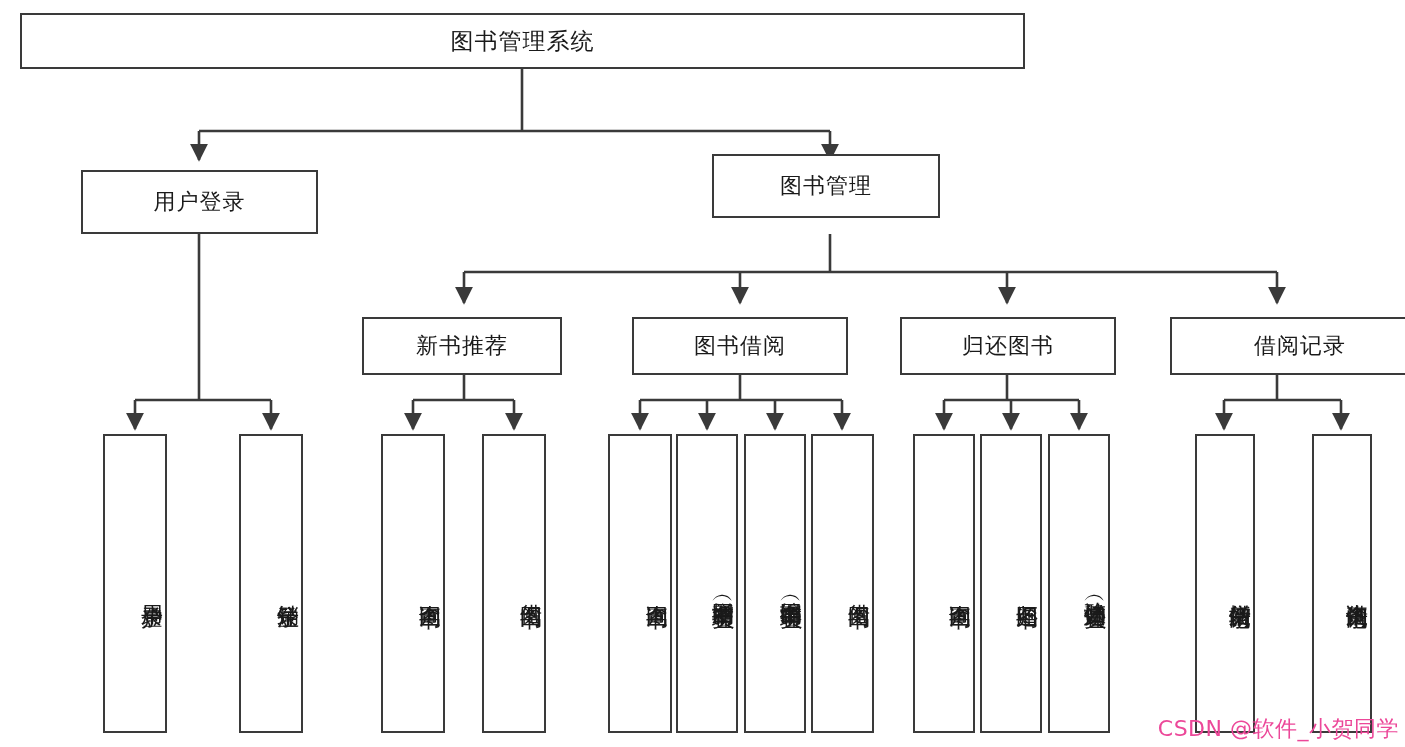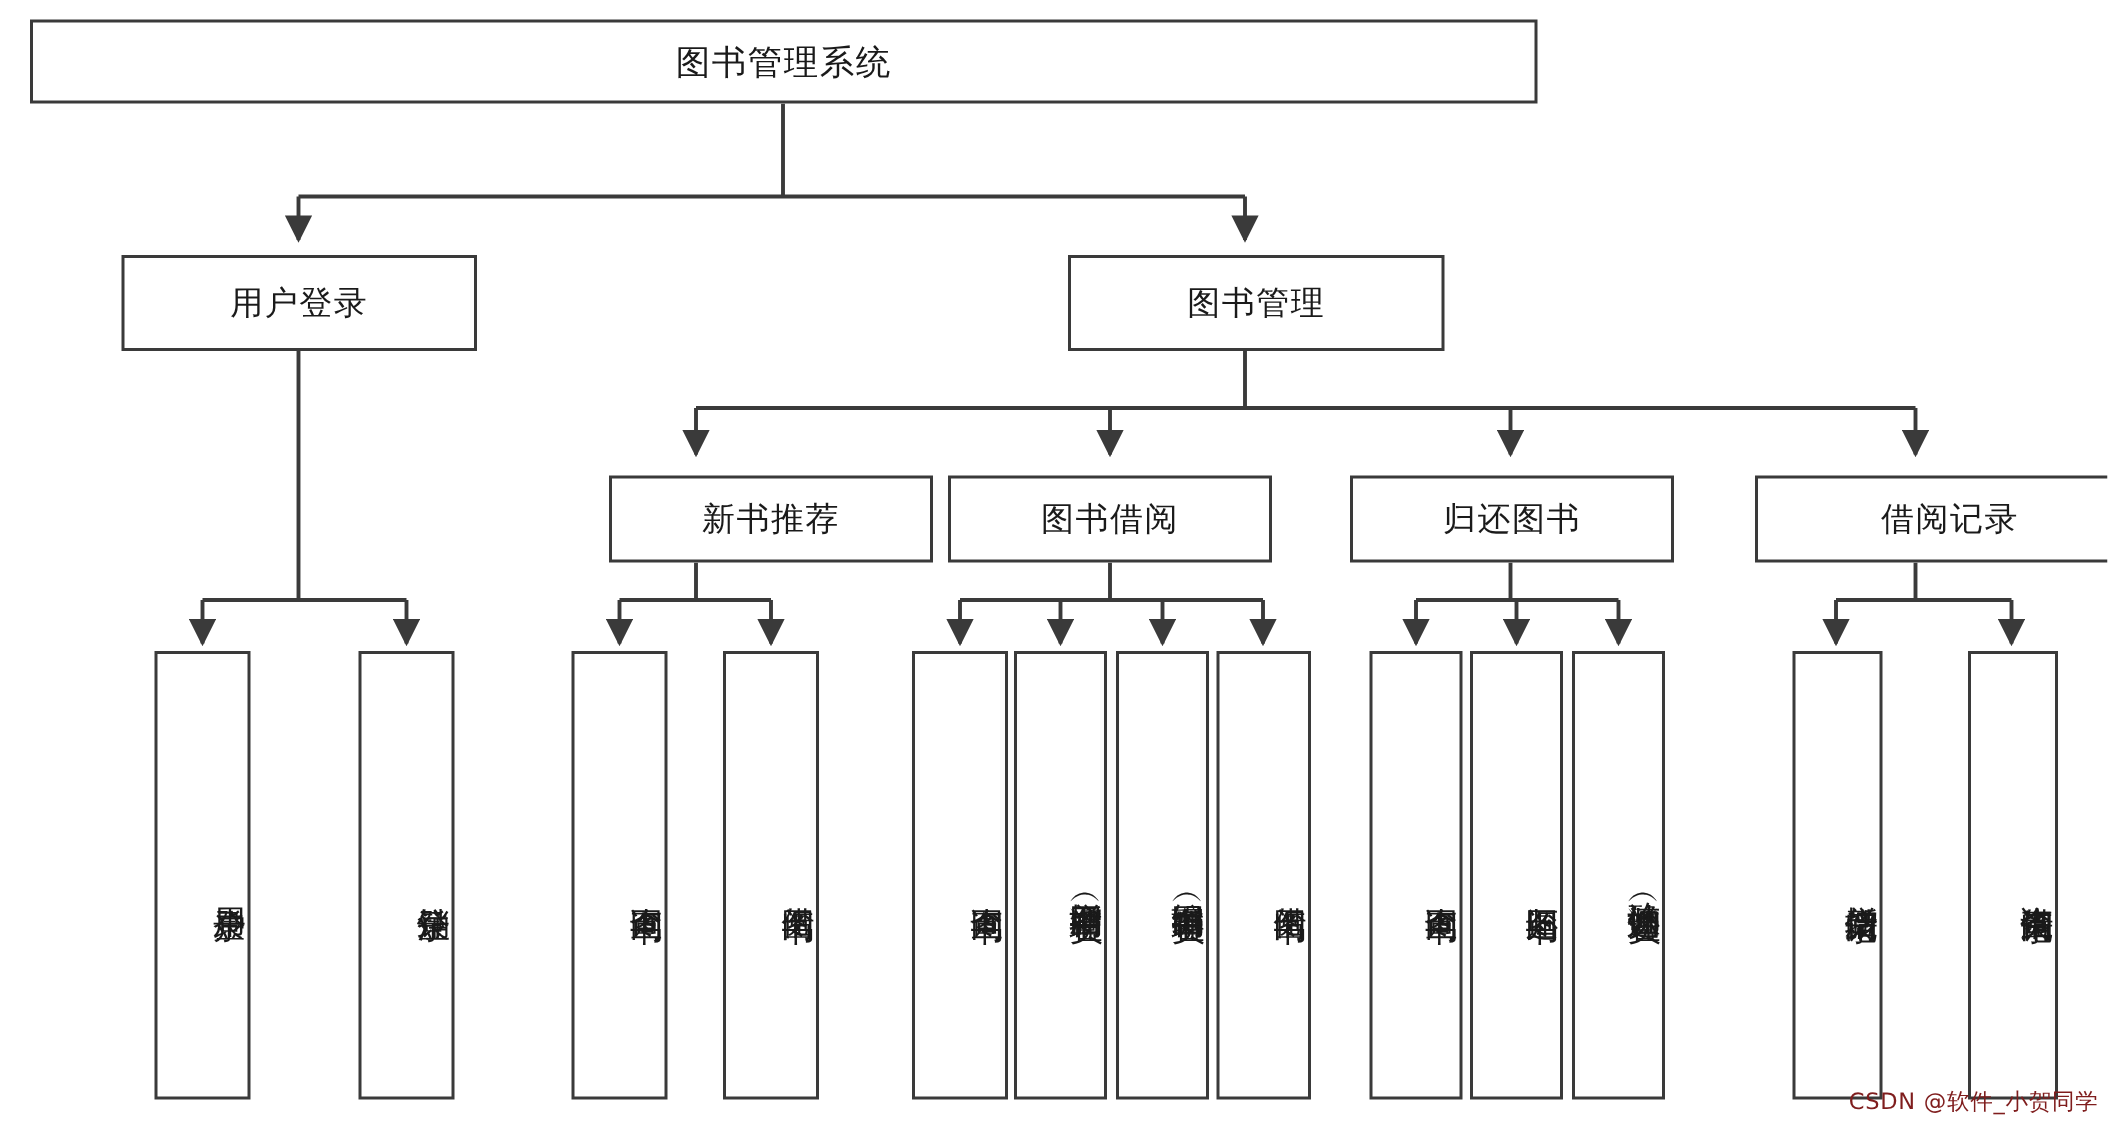--- a/index.html
+++ b/index.html
@@ -60,22 +60,22 @@
   .node.vert.tall .vtext {
     padding-top: 0px;
   }
   #root-node {
     font-size: 23px;
   }
   #watermark {
     position: absolute;
     right: 6px;
     bottom: 3px;
-    font-size: 15px;
-    color: #7f1d1d;
+    font-size: 22px;
+    color: #ec4899;
     white-space: nowrap;
     letter-spacing: 0.5px;
   }
 </style>
 </head>
 <body>
 
 <div id="canvas">
 
   <svg id="edges" viewBox="0 0 1405 747" xmlns="http://www.w3.org/2000/svg">
@@ -125,23 +125,23 @@
       <path d="M 1224 400 L 1341 400"></path>
       <path d="M 1224 400 L 1224 429" marker-end="url(#arrow)"></path>
       <path d="M 1341 400 L 1341 429" marker-end="url(#arrow)"></path>
     </g>
   </svg>
 
   <div class="node horiz" id="root-node" style="left:20px; top:13px; width:1005px; height:56px;">图书管理系统</div>
 
   <div class="node horiz" style="left:81px; top:170px; width:237px; height:64px;">用户登录</div>
 
-  <div class="node horiz" style="left:712px; top:170px; width:251px; height:64px;">图书管理</div>
-
-  <div class="node horiz" style="left:362px; top:317px; width:216px; height:58px;margin-left:44px;">新书推荐</div>
+  <div class="node horiz" style="left:712px; top:154px; width:228px; height:64px;">图书管理</div>
+
+  <div class="node horiz" style="left:362px; top:317px; width:200px; height:58px;">新书推荐</div>
 
   <div class="node horiz" style="left:632px; top:317px; width:216px; height:58px;">图书借阅</div>
 
   <div class="node horiz" style="left:900px; top:317px; width:216px; height:58px;">归还图书</div>
 
   <div class="node horiz" style="left:1170px; top:317px; width:260px; height:58px;">借阅记录</div>
 
   <div class="node vert" style="left:103px; top:434px; width:64px; height:299px;">
     <span class="vtext">用户登录</span>
   </div>

